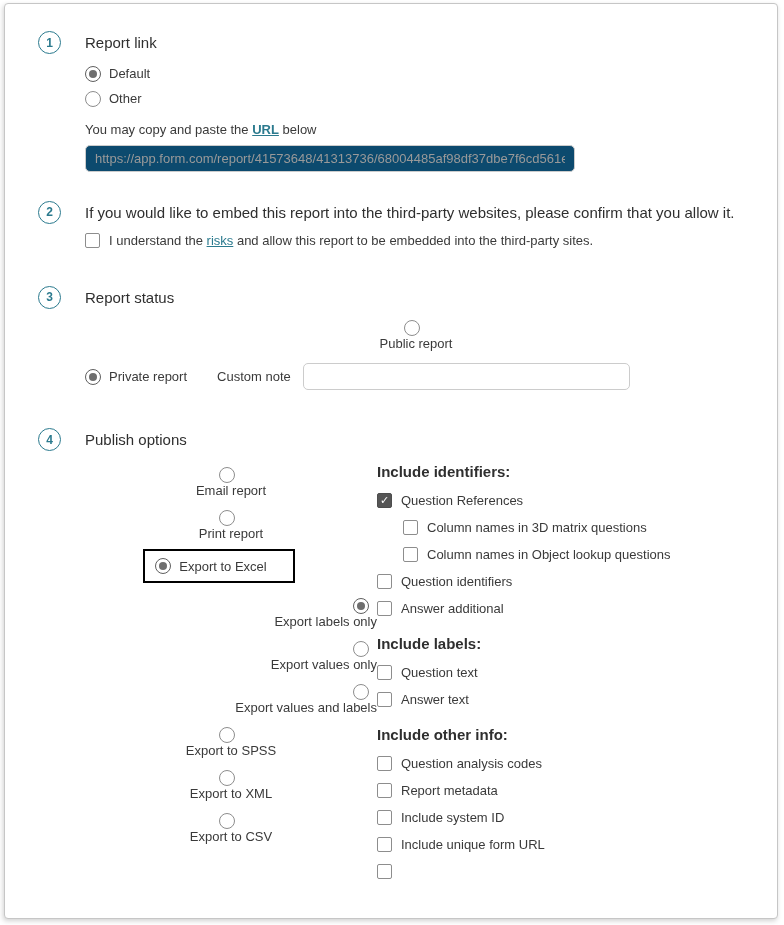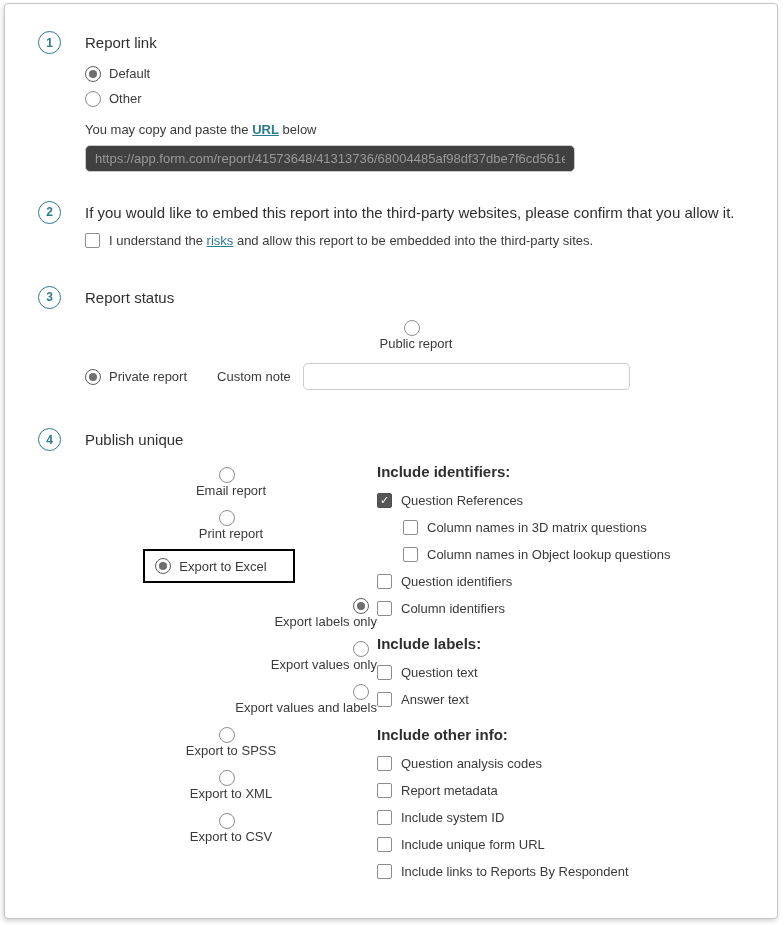--- a/index.html
+++ b/index.html
@@ -32,21 +32,21 @@
         background: #fff; margin-right: 9px; flex-shrink: 0; display: flex;
         align-items: center; justify-content: center; }
   .cb.checked { background: #555; border-color: #4d4d4d; }
   .cb.checked::after { content: "\2713"; color: #fff; font-size: 11px; font-weight: bold; line-height: 1; }
   
   .tlink { color: #2b7a8e; text-decoration: underline; cursor: pointer; }
   .tlink.bold { font-weight: bold; }
   
   .txt-input { border: 1px solid #ccc; border-radius: 5px; height: 27px; font-size: 13px;
                font-family: "Liberation Sans", "DejaVu Sans", sans-serif; padding: 0 9px;
-               color: #999; background: #404040; outline: none; }
+               color: #999; background: #0c4a6e; outline: none; }
   .url-input { width: 490px; }
   .note-input { width: 327px; color: #333; background: #fff; }
   .copy-line { font-size: 13px; color: #3a3a3a; margin: 15px 0 8px; }
   
   .cols { display: flex; align-items: flex-start; }
   .col-left { width: 292px; flex-shrink: 0; padding-top: 4px; }
   .col-left .row { margin-bottom: 12px; flex-direction: column; }
   .sub { margin-left: 20px; align-items: flex-end; }
   .excel-box { display: inline-flex; align-items: center; border: 2px solid #000;
                padding: 7px 26px 7px 10px; margin: -4px 12px 3px -12px; }
@@ -103,21 +103,21 @@
         <span class="lbl">Private report</span>
         <span class="lbl" style="margin-left:30px; margin-right:12px;">Custom note</span>
         <input class="txt-input note-input" type="text" value="" style="">
       </div>
     </div>
   </div>
 
   <div class="section">
     <div class="sec-num">4</div>
     <div class="sec-body">
-      <div class="sec-title">Publish unique</div>
+      <div class="sec-title">Publish options</div>
       <div class="cols">
 
         <div class="col-left">
           <div class="row">
             <span class="radio"></span>
             <span class="lbl">Email report</span>
           </div>
           <div class="row">
             <span class="radio"></span>
             <span class="lbl">Print report</span>
@@ -168,21 +168,21 @@
           <div class="row indent">
             <span class="cb"></span>
             <span class="lbl">Column names in Object lookup questions</span>
           </div>
           <div class="row">
             <span class="cb"></span>
             <span class="lbl">Question identifiers</span>
           </div>
           <div class="row">
             <span class="cb"></span>
-            <span class="lbl">Column identifiers</span>
+            <span class="lbl">Answer additional</span>
           </div>
 
           <div class="grp-head later">Include labels:</div>
           <div class="row">
             <span class="cb"></span>
             <span class="lbl">Question text</span>
           </div>
           <div class="row">
             <span class="cb"></span>
             <span class="lbl">Answer text</span>
@@ -201,21 +201,20 @@
           <div class="row">
             <span class="cb"></span>
             <span class="lbl">Include system ID</span>
           </div>
           <div class="row">
             <span class="cb"></span>
             <span class="lbl">Include unique form URL</span>
           </div>
           <div class="row">
             <span class="cb"></span>
-            <span class="lbl">Include links to Reports By Respondent</span>
           </div>
 
         </div>
       </div>
     </div>
   </div>
 
 </div>
 
 </body></html>

